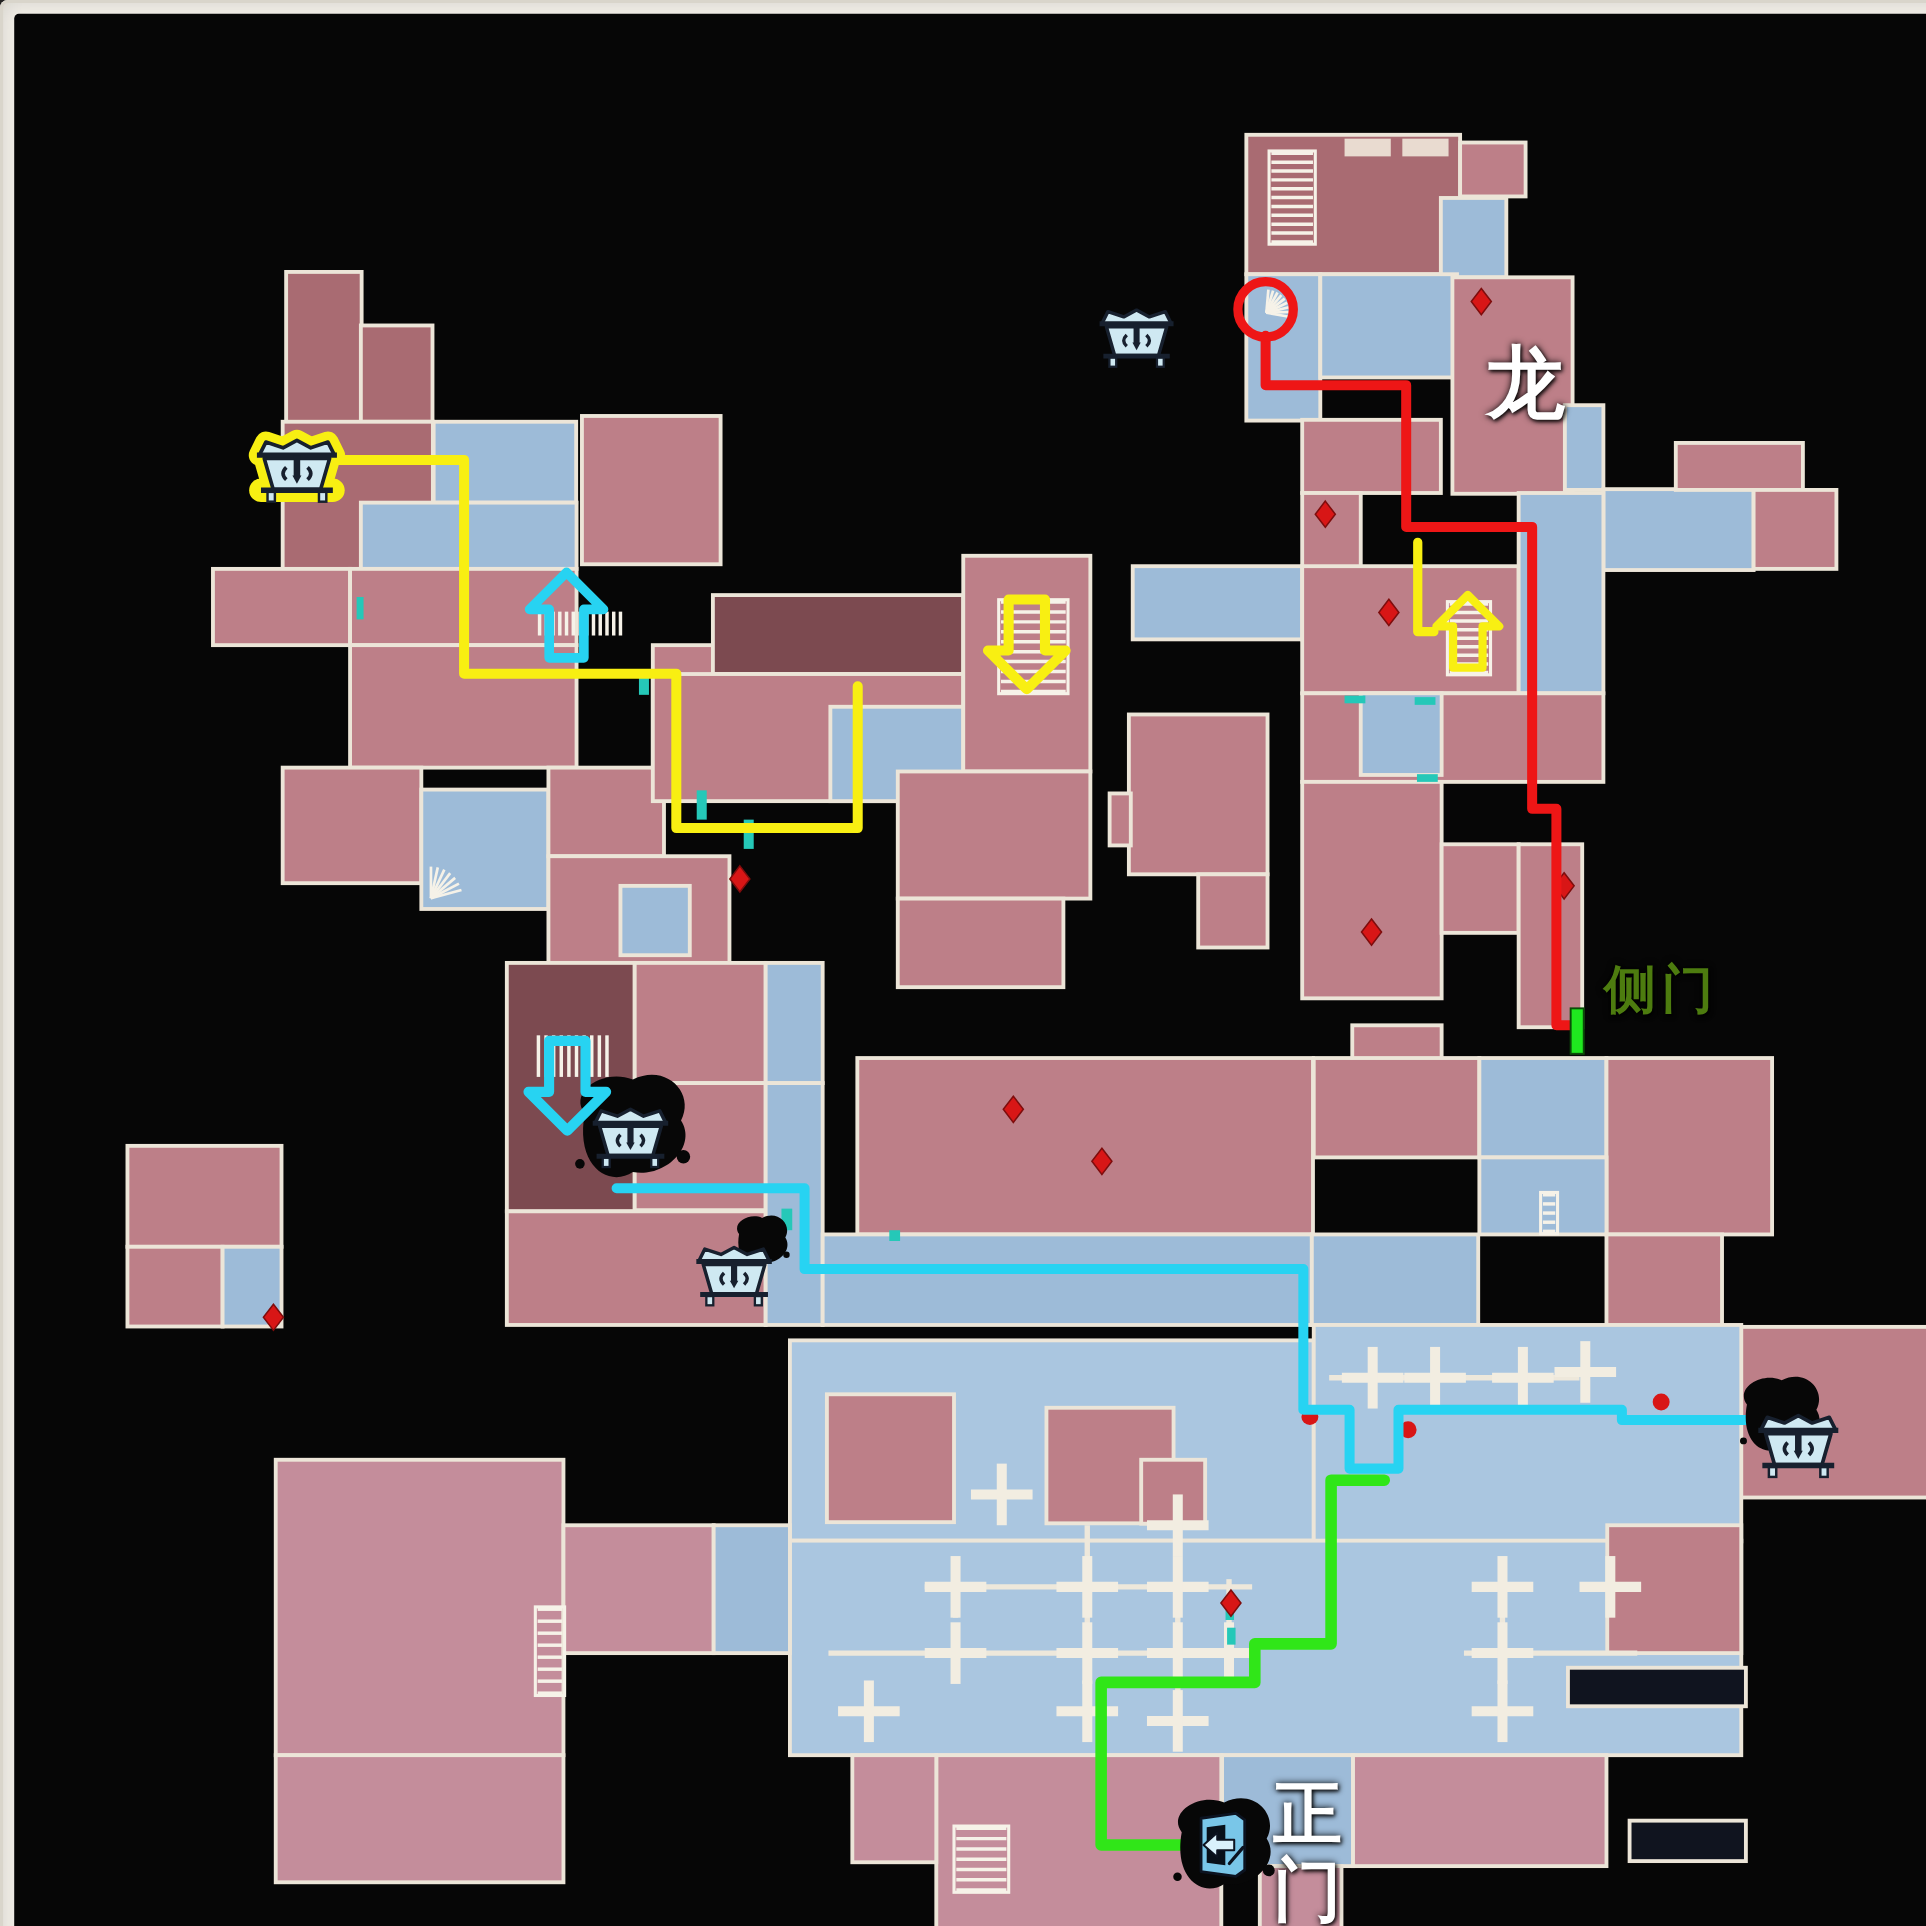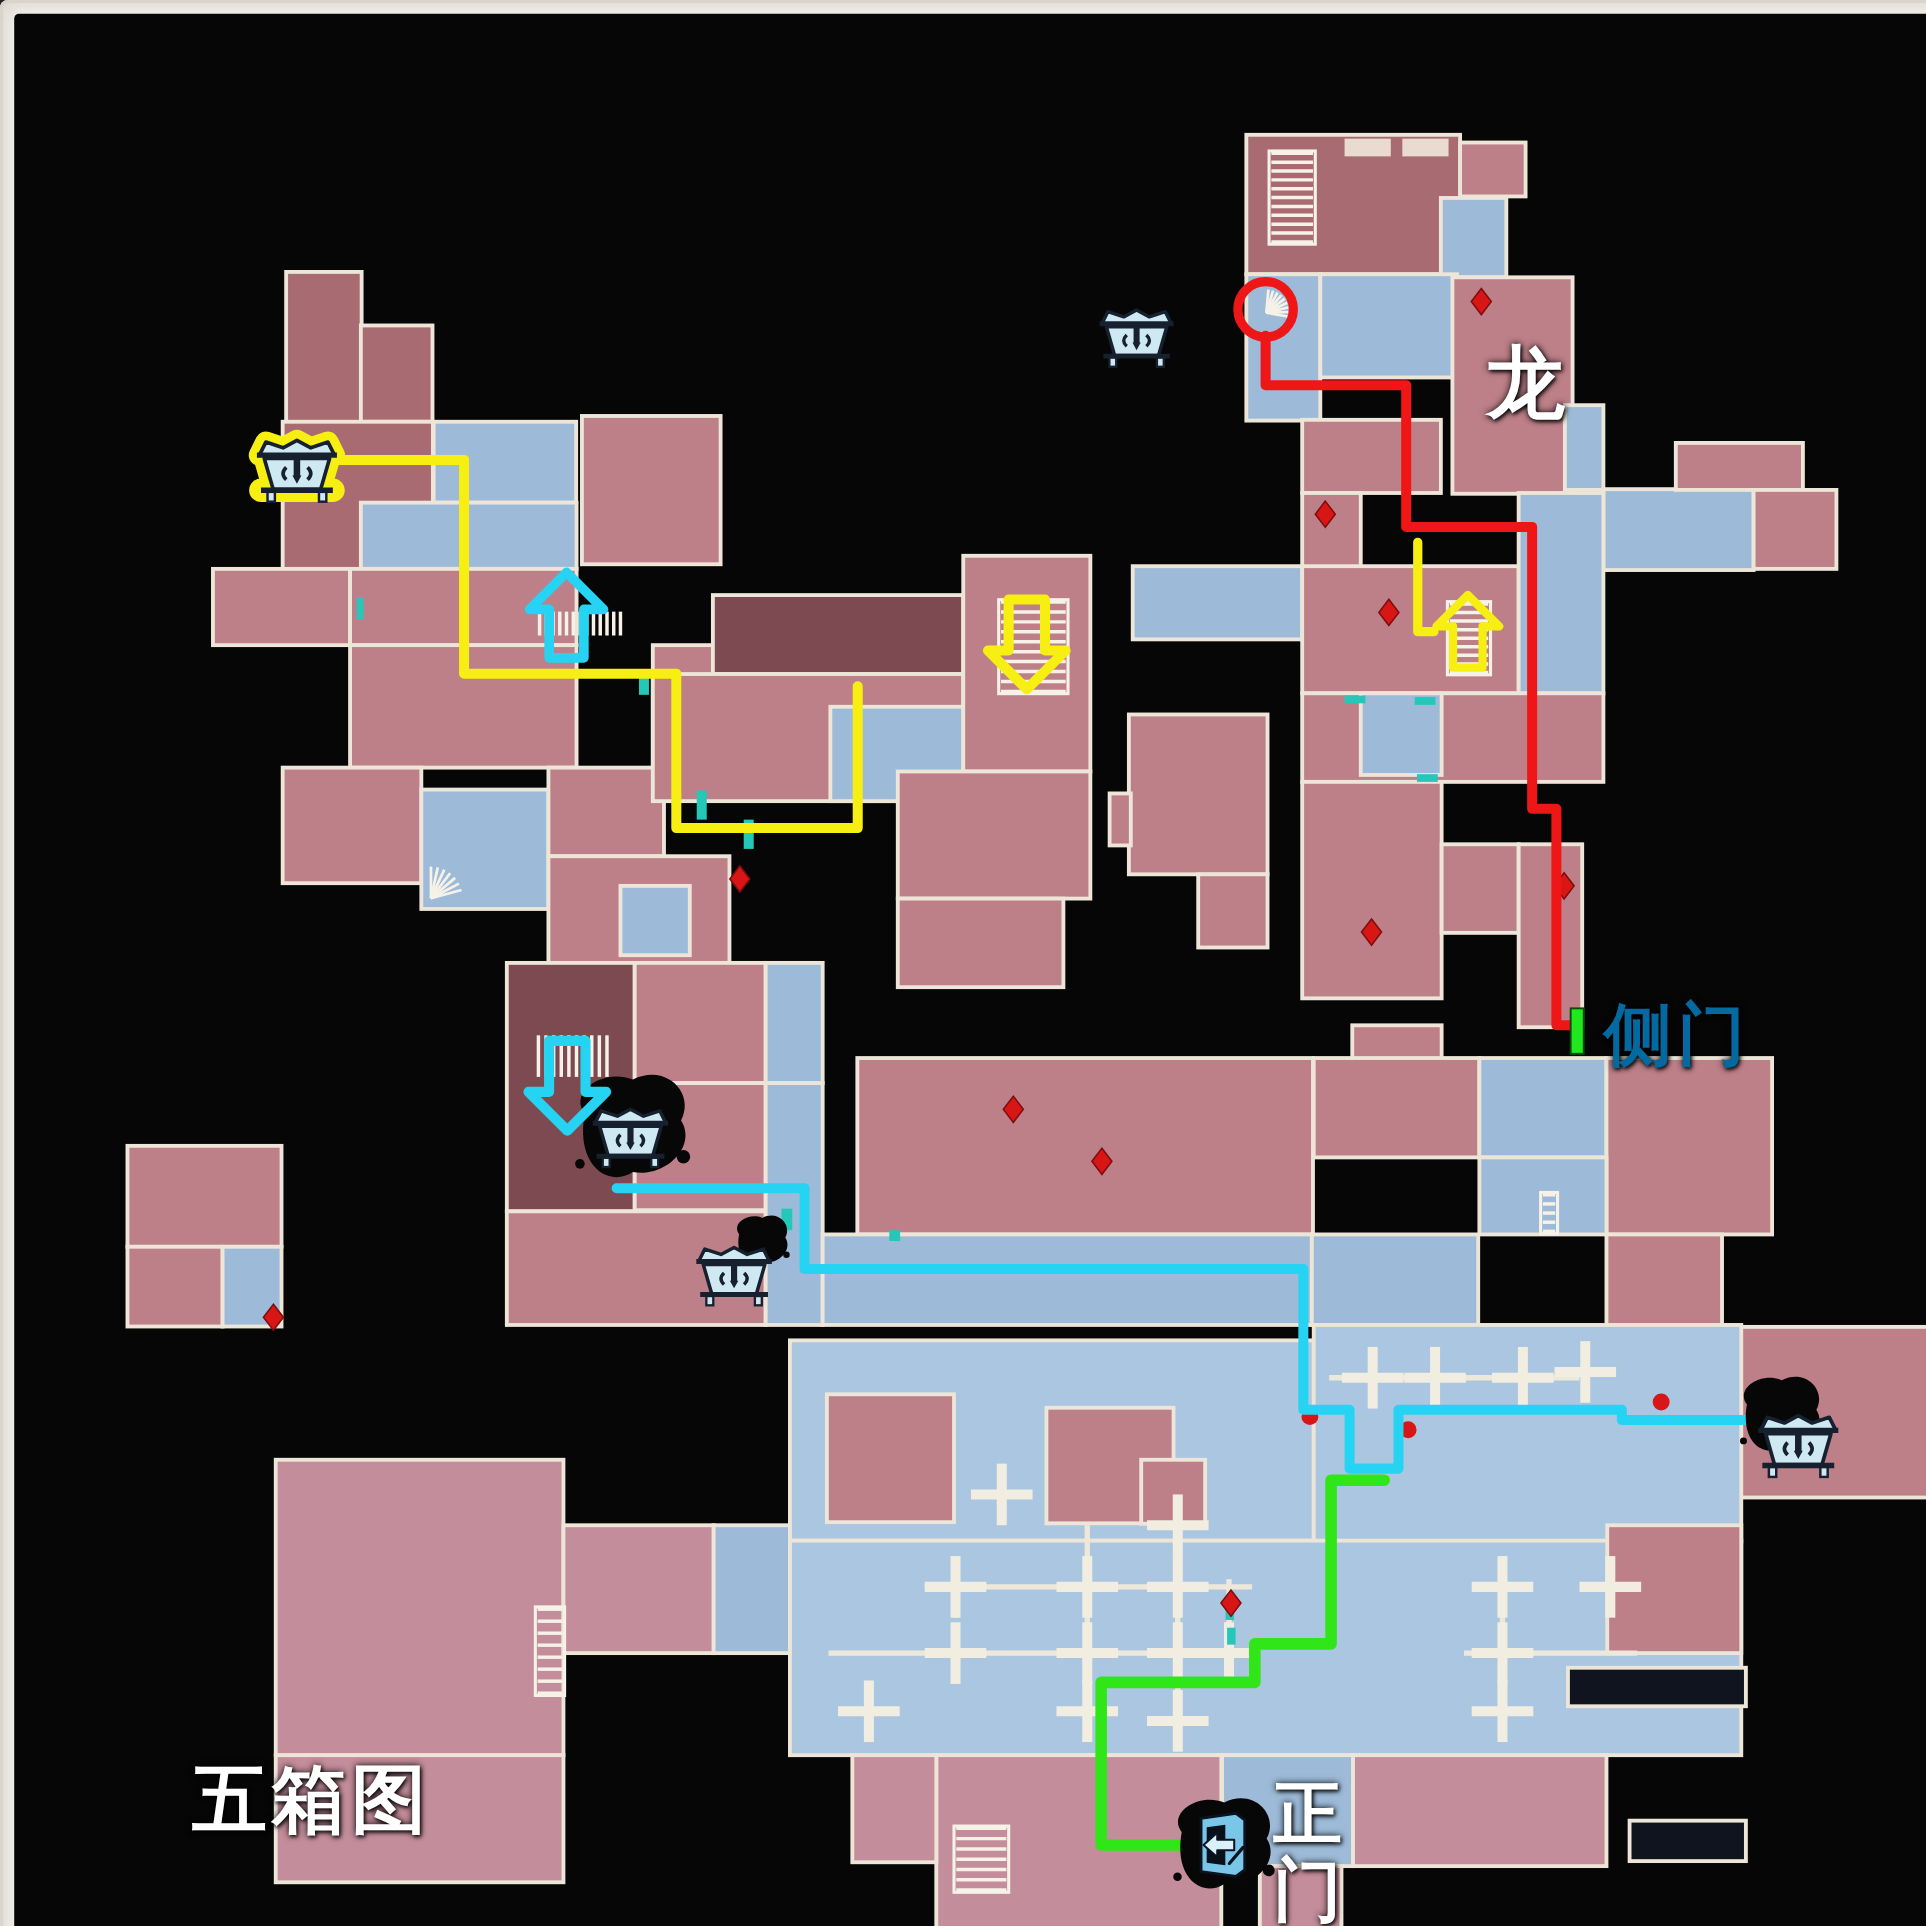--- a/index.html
+++ b/index.html
@@ -10,21 +10,21 @@
     overflow:hidden;
     font-family:"Liberation Sans","DejaVu Sans",sans-serif;
   }
   .stage svg{position:absolute;left:0;top:0;}
   .map-label{
     position:absolute;font-weight:700;white-space:nowrap;
     text-shadow:0 0 7px rgba(0,0,0,.95), 1.5px 1.5px 3.9px rgba(0,0,0,.8);
     line-height:1.12;
   }
   #label-dragon{left:1486px;top:339px;font-size:79px;color:#ffffff;}
-  #label-sidedoor{left:1604px;top:996px;font-size:68px;color:#0369a1;letter-spacing:5.4px;}
+  #label-sidedoor{left:1604px;top:960px;font-size:52px;color:#4d7c0f;letter-spacing:5.4px;}
   #label-maingate{left:1273px;top:1775px;font-size:69px;color:#ffffff;}
   #label-maingate span{display:block;}
   #label-title{left:192px;top:1757px;font-size:75px;color:#ffffff;letter-spacing:4.6px;}
 </style>
 </head>
 <body>
 
 <div class="stage">
   <svg id="map-svg" width="2059" height="2113" viewBox="0 0 5344 5486">
       <rect x="36" y="36" width="5272" height="5414" rx="12" fill="#060606"></rect>
@@ -449,15 +449,14 @@
 
   <div class="map-label" id="label-dragon">龙</div>
 
   <div class="map-label" id="label-sidedoor">侧门</div>
 
   <div class="map-label" id="label-maingate">
     <span>正</span>
     <span>门</span>
   </div>
 
-  <div class="map-label" id="label-title">五箱图</div>
 </div>
 
 
 </body></html>

